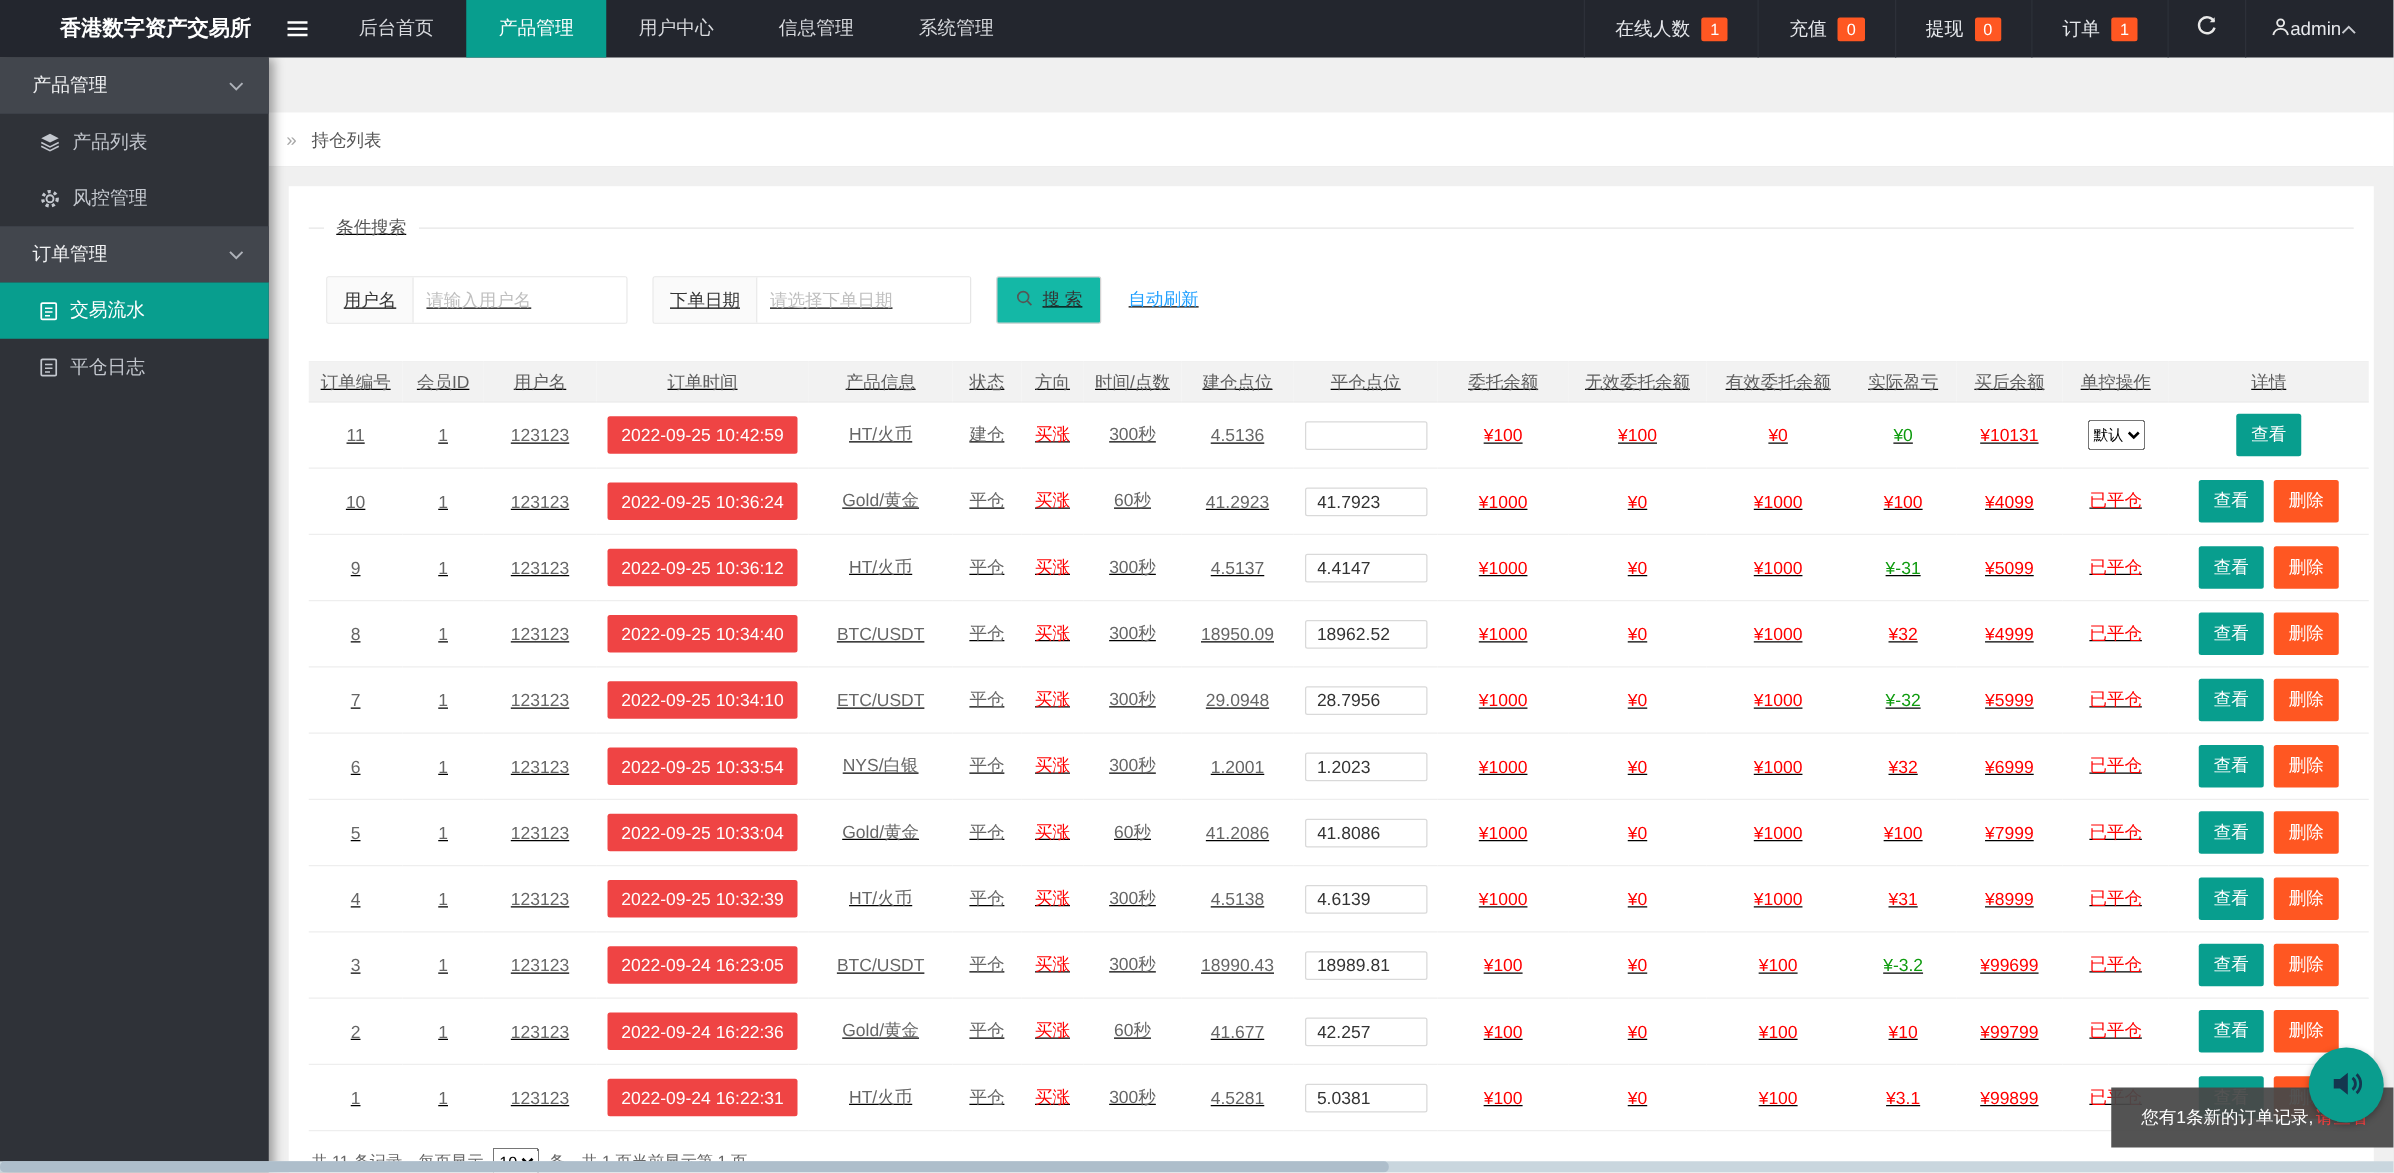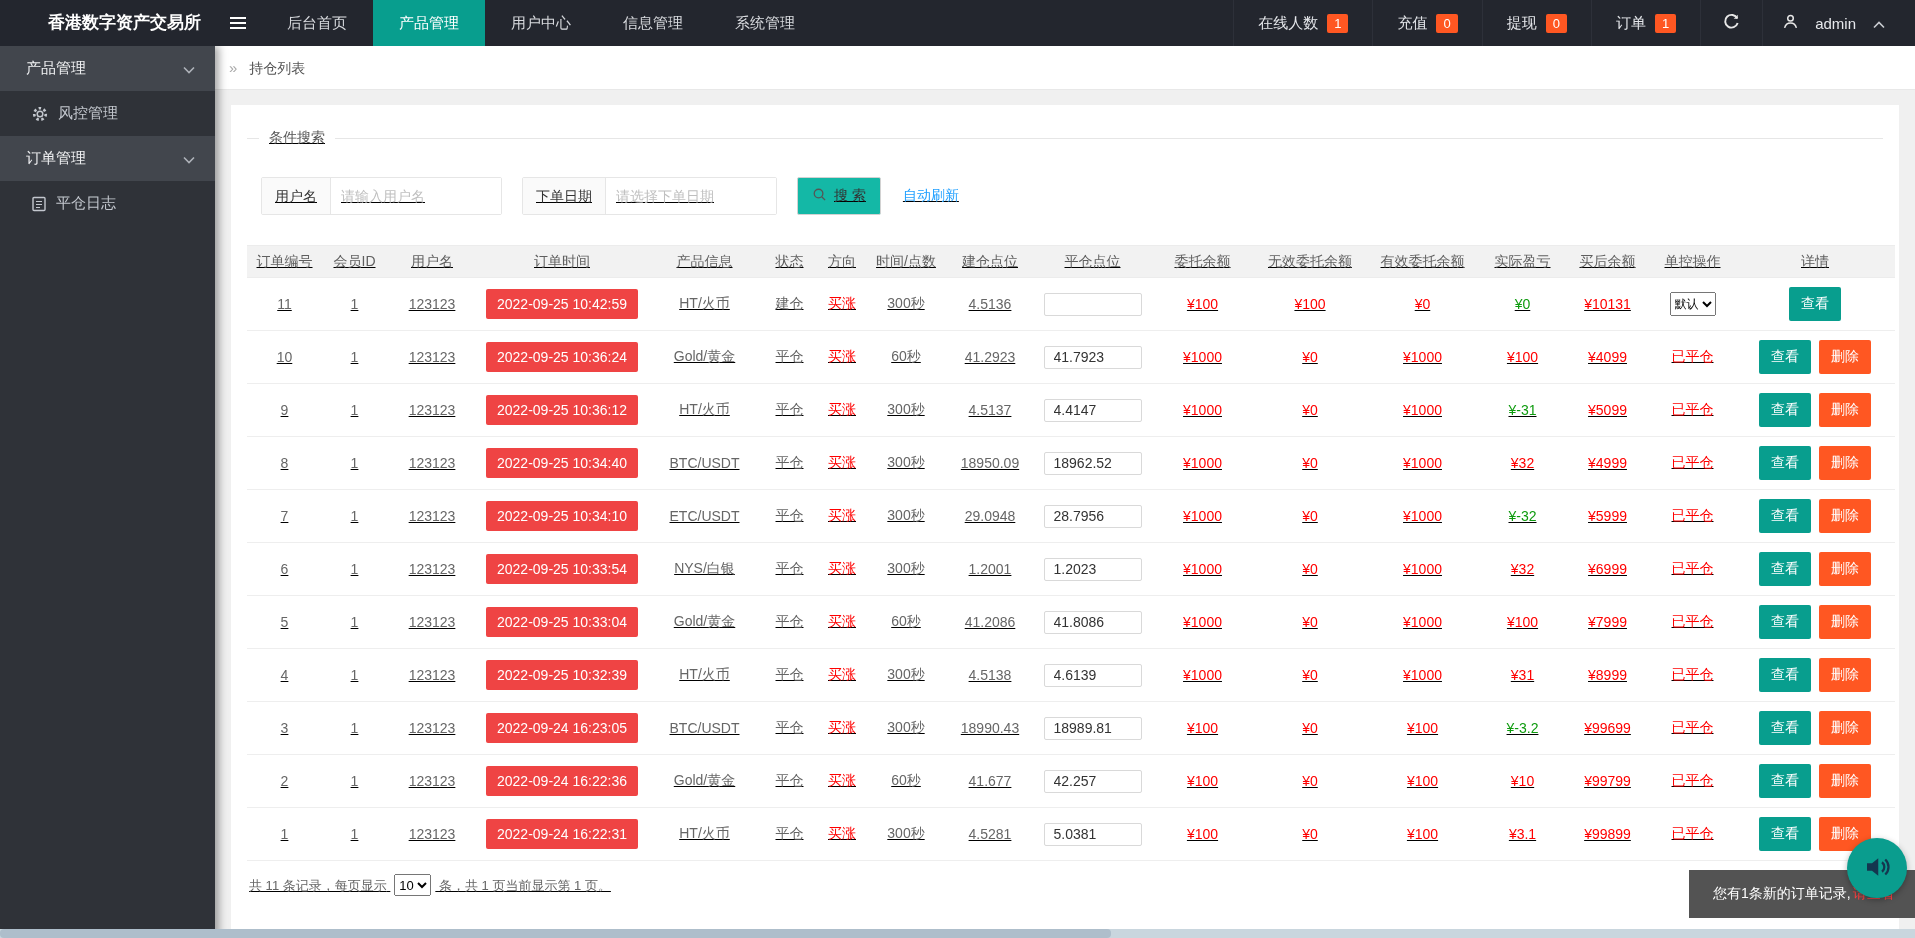--- a/index.html
+++ b/index.html
@@ -11,32 +11,32 @@
   .topbar { position:absolute; top:0; left:0; right:0; height:46px; background:#23262e; display:flex; align-items:stretch; z-index:30; }
   .logo { width:215px; color:#fff; font-size:17px; font-weight:bold; line-height:46px; padding-left:48px; white-space:nowrap; }
   .hamburger { width:46px; display:flex; align-items:center; justify-content:center; cursor:pointer; }
   .topnav { display:flex; align-items:stretch; }
   .nav-item { padding:0 26px; line-height:46px; color:#d8dade; font-size:15px; cursor:pointer; }
   .nav-item.active { background:#089e8e; color:#fff; }
   .top-right { margin-left:auto; display:flex; align-items:stretch; }
   .stat { display:flex; align-items:center; gap:9px; padding:0 24px; border-left:1px solid #2d3039; color:#e6e8ec; font-size:15px; cursor:pointer; }
   .count-badge { background:#ff5722; color:#fff; font-size:13px; line-height:1; padding:3px 7px; border-radius:2px; }
   .refresh-btn { display:flex; align-items:center; padding:0 22px; border-left:1px solid #2d3039; cursor:pointer; }
-  .user-menu { display:flex; align-items:center; gap:17px; padding:0 30px 0 20px; border-left:1px solid #2d3039; color:#e6e8ec; font-size:15px; cursor:pointer; }
+  .user-menu { display:flex; align-items:center; gap:0; padding:0 30px 0 20px; border-left:1px solid #2d3039; color:#e6e8ec; font-size:15px; cursor:pointer; }
 
   
   .sidebar { position:absolute; top:46px; left:0; bottom:0; width:215px; background:#2f3238; box-shadow:4px 0 8px rgba(0,0,0,.35); z-index:20; }
   .side-header { height:45px; display:flex; align-items:center; justify-content:space-between; padding:0 20px 0 26px; background:#42464d; color:#f0f1f3; font-size:15px; cursor:pointer; }
   .side-item { height:45px; display:flex; align-items:center; gap:10px; padding:0 0 0 32px; color:#c3c7ce; font-size:15px; cursor:pointer; }
   .side-item.active { background:#089e8e; color:#fff; }
   .side-item .icon svg { display:block; }
 
   
   .main { position:absolute; top:46px; left:215px; right:0; bottom:0; background:#f0f0f0; }
-  .breadcrumb { height:44px; line-height:44px; background:#fff; border-bottom:1px solid #e8e8e8; padding-left:14px; font-size:14px; color:#555; }
+  .breadcrumb { height:44px; line-height:44px; background:#fff; border-bottom:1px solid #e8e8e8; padding-left:14px; font-size:14px; color:#555;margin-top:44px; }
   .breadcrumb .sep { color:#a9a9a9; margin-right:8px; font-size:15px; }
   .content { padding:15px 16px 0 16px; height:calc(100% - 44px);text-decoration:underline; }
   .card { background:#fff; height:calc(100% - 0px); padding:14px 16px; position:relative; }
 
   fieldset.cond { border:none; border-top:1px solid #e6e6e6; margin-top:10px; }
   fieldset.cond legend { margin-left:12px; padding:0 10px; font-size:14px; color:#555; }
 
   .search-row { display:flex; align-items:center; margin:30px 0 30px 14px; }
   .input-group { display:flex; height:38px; border:1px solid #e6e6e6; border-radius:2px; background:#fff; margin-right:20px; }
   .ig-label { background:#fafafa; border-right:1px solid #e6e6e6; line-height:36px; padding:0 13px; font-size:14px; color:#333; white-space:nowrap; }
@@ -135,31 +135,50 @@
   <aside class="sidebar" id="sidebar">
       <div class="side-header">
         <span>产品管理</span>
         <span><svg width="12" height="8" viewBox="0 0 12 8">
             <path d="M1 1.5l5 5 5-5" fill="none" stroke="#aeb2b9" stroke-width="1.6"></path>
           </svg></span>
       </div>
       <div class="side-item">
         <span class="icon">
           <svg width="16" height="16" viewBox="0 0 16 16">
+            <path d="M8 1l7 3.5L8 8 1 4.5z" fill="#c3c7ce"></path>
+            <path d="M1 8l7 3.5L15 8" fill="none" stroke="#c3c7ce" stroke-width="1.3"></path>
+            <path d="M1 11l7 3.5 7-3.5" fill="none" stroke="#c3c7ce" stroke-width="1.3"></path>
+          </svg>
+        </span>
+        <span>产品列表</span>
+      </div>
+      <div class="side-item">
+        <span class="icon">
+          <svg width="16" height="16" viewBox="0 0 16 16">
             <circle cx="8" cy="8" r="2.8" fill="none" stroke="#c3c7ce" stroke-width="1.5"></circle>
             <circle cx="8" cy="8" r="5.8" fill="none" stroke="#c3c7ce" stroke-width="2.6" stroke-dasharray="2.5 2.55"></circle>
           </svg>
         </span>
         <span>风控管理</span>
       </div>
       <div class="side-header">
         <span>订单管理</span>
         <span><svg width="12" height="8" viewBox="0 0 12 8">
             <path d="M1 1.5l5 5 5-5" fill="none" stroke="#aeb2b9" stroke-width="1.6"></path>
           </svg></span>
+      </div>
+      <div class="side-item active">
+        <span class="icon">
+          <svg width="14" height="16" viewBox="0 0 14 16">
+            <rect x="1" y="1.5" width="12" height="13" rx="1" fill="none" stroke="currentColor" stroke-width="1.4"></rect>
+            <path d="M4 5.5h6M4 8.5h6M4 11.5h4" stroke="currentColor" stroke-width="1.2"></path>
+          </svg>
+        </span>
+        <span>交易流水</span>
       </div>
       <div class="side-item">
         <span class="icon">
           <svg width="14" height="16" viewBox="0 0 14 16">
             <rect x="1" y="1.5" width="12" height="13" rx="1" fill="none" stroke="currentColor" stroke-width="1.4"></rect>
             <path d="M4 5.5h6M4 8.5h6M4 11.5h4" stroke="currentColor" stroke-width="1.2"></path>
           </svg>
         </span>
         <span>平仓日志</span>
       </div>

